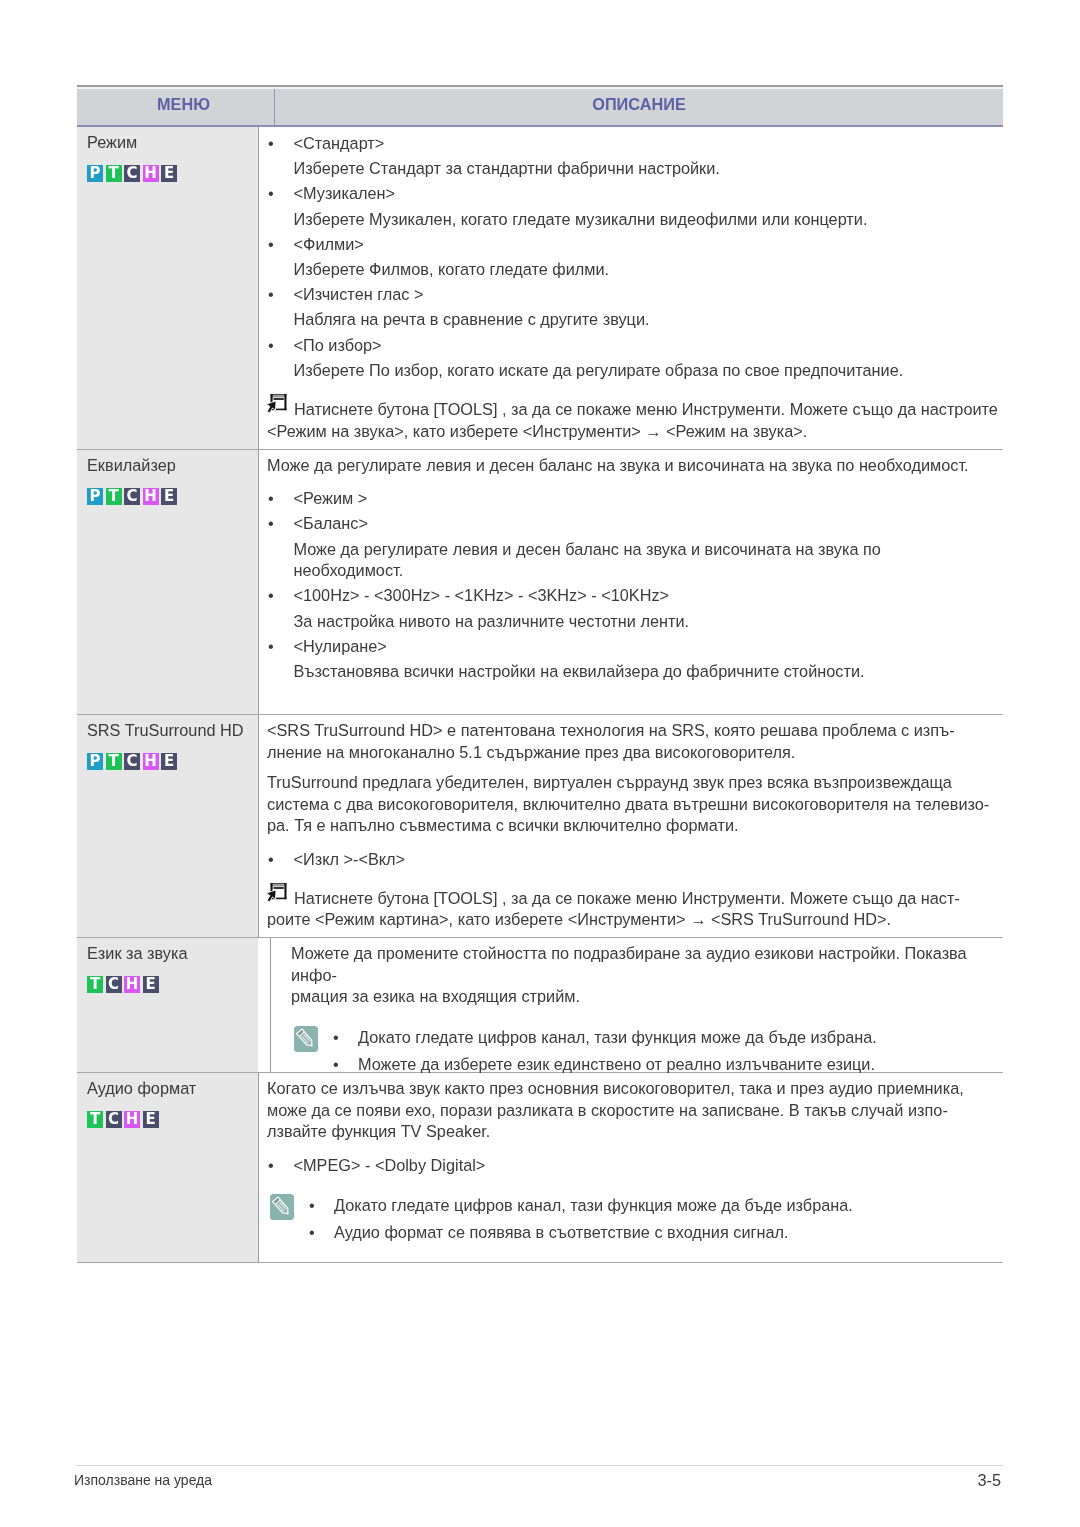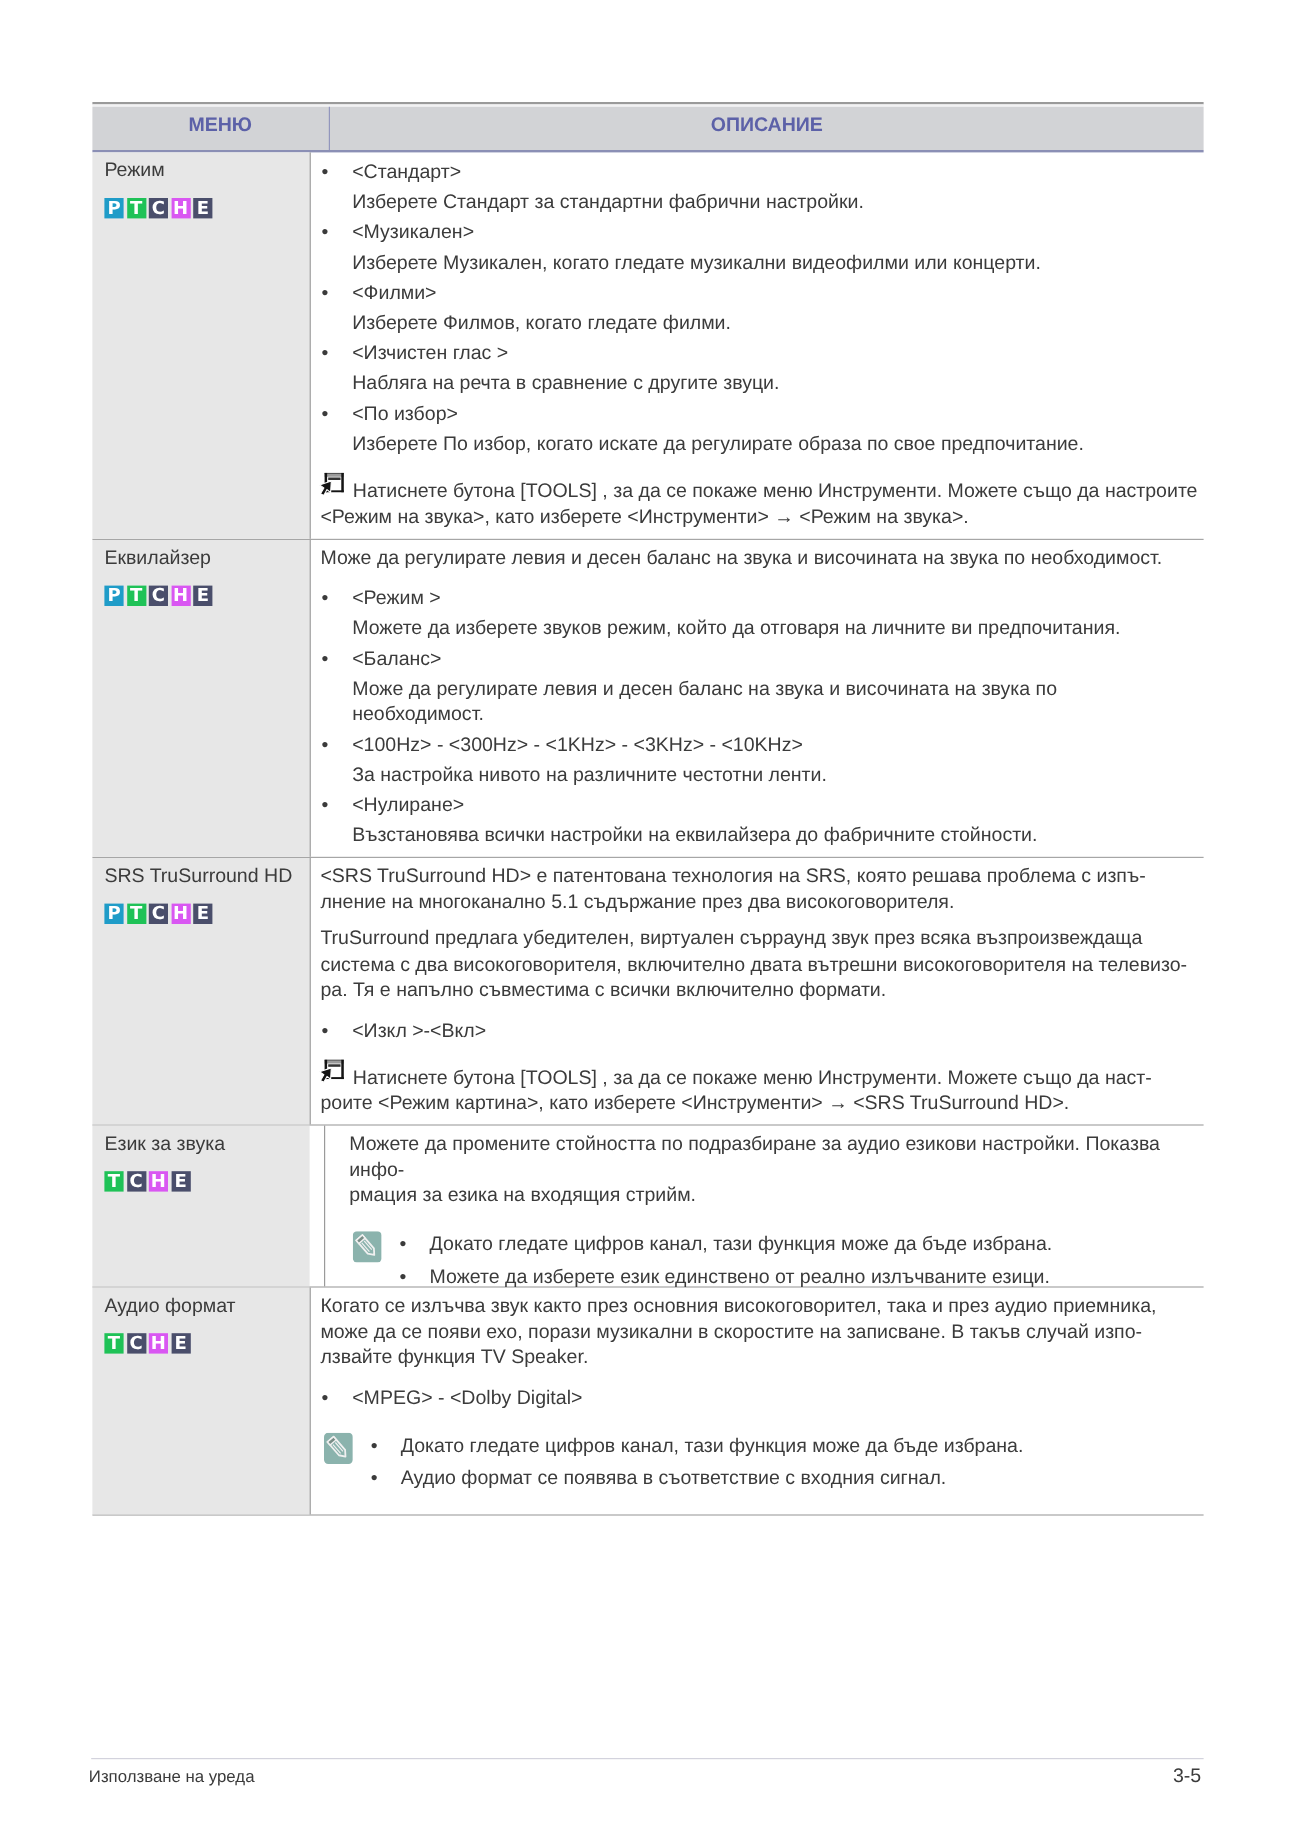--- a/index.html
+++ b/index.html
@@ -134,21 +134,20 @@
         <span class="badge" style="background:#4a4e6b">E</span>
       </div>
     </div>
     <div class="cell-div"></div>
     <div class="cell-desc">
       <div class="para"><span>Може да регулирате левия и десен баланс на звука и височината на звука по необходимост.</span></div>
       <div class="bullet bullet-after-para">
             <span class="dot">•</span>
             <span>&lt;Режим &gt;</span>
           </div>
-      <div class="sub">Можете да изберете звуков режим, който да отговаря на личните ви предпочитания.</div>
       <div class="bullet">
             <span class="dot">•</span>
             <span>&lt;Баланс&gt;</span>
           </div>
       <div class="sub"><span>Може да регулирате левия и десен баланс на звука и височината на звука по</span><br><span>необходимост.</span></div>
       <div class="bullet">
             <span class="dot">•</span>
             <span>&lt;100Hz&gt; - &lt;300Hz&gt; - &lt;1KHz&gt; - &lt;3KHz&gt; - &lt;10KHz&gt;</span>
           </div>
       <div class="sub">За настройка нивото на различните честотни ленти.</div>
@@ -238,21 +237,21 @@
       <div class="menu-label">Аудио формат</div>
       <div class="badges">
         <span class="badge" style="background:#1fc257">T</span>
         <span class="badge" style="background:#4a4e6b">C</span>
         <span class="badge" style="background:#d957f2">H</span>
         <span class="badge" style="background:#4a4e6b">E</span>
       </div>
     </div>
     <div class="cell-div"></div>
     <div class="cell-desc">
-      <div class="para"><span>Когато се излъчва звук както през основния високоговорител, така и през аудио приемника,</span><br><span>може да се появи ехо, порази музикални в скоростите на записване. В такъв случай изпо-</span><br><span>лзвайте функция TV Speaker.</span></div>
+      <div class="para"><span>Когато се излъчва звук както през основния високоговорител, така и през аудио приемника,</span><br><span>може да се появи ехо, порази разликата в скоростите на записване. В такъв случай изпо-</span><br><span>лзвайте функция TV Speaker.</span></div>
       <div class="bullet bullet-after-para">
             <span class="dot">•</span>
             <span>&lt;MPEG&gt; - &lt;Dolby Digital&gt;</span>
           </div>
       <div class="note">
             <span class="ic"><svg width="24" height="26" viewBox="0 0 24 26">
 <rect x="0" y="0" width="24" height="26" rx="3.5" fill="#8bb3ad"></rect>
 <g transform="rotate(-41 12 13)">
 <path d="M8.6 3.0 h6.8 v14.6 l-3.4 4.4 l-3.4 -4.4 z" fill="none" stroke="#f0f0f0" stroke-width="1.5" stroke-linejoin="round"></path>
 <rect x="8.6" y="3.0" width="6.8" height="3.4" fill="#7a8e88" stroke="#f0f0f0" stroke-width="1.2"></rect>

